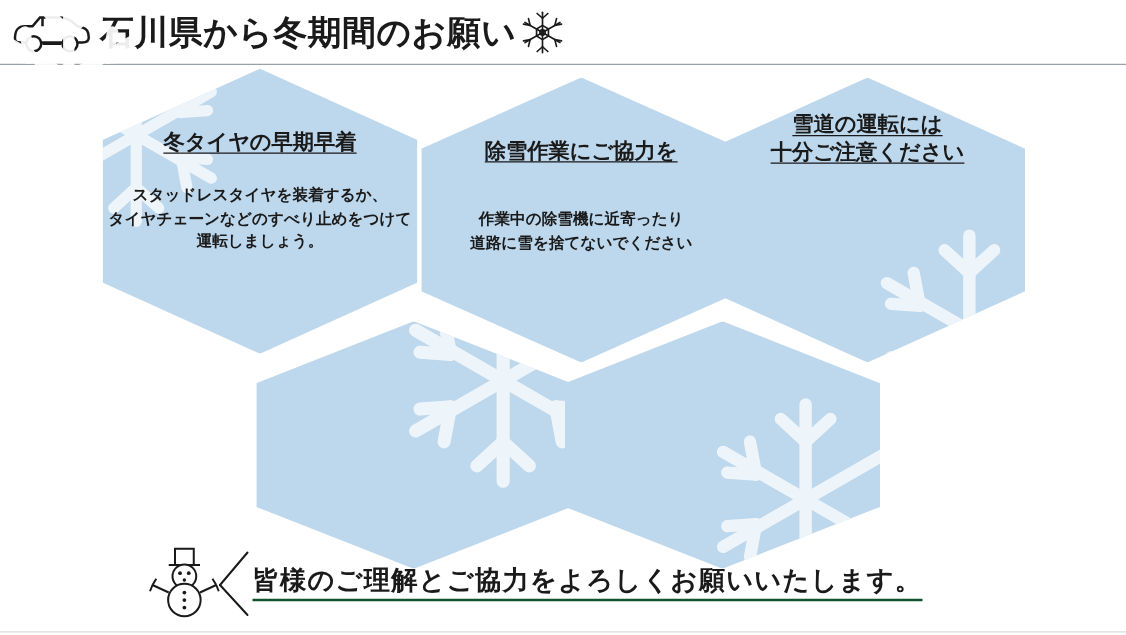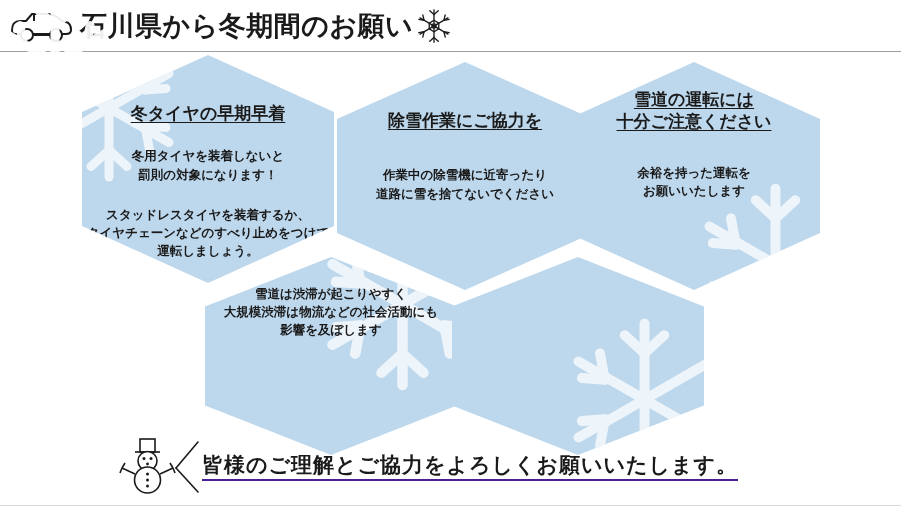--- a/index.html
+++ b/index.html
@@ -136,21 +136,21 @@
     width: 901px; height: 66px;
     display: flex;
     align-items: center;
   }
   #snowman-icon { flex: 0 0 auto; width: 60px; height: 62px; margin-left: 118px; }
   #bracket-icon { flex: 0 0 auto; width: 26px; height: 58px; margin-left: -4px; }
   #footer-text {
     font-size: 21px;
     font-weight: bold;
     letter-spacing: 1px;
-    border-bottom: 2px solid #4c1d95;
+    border-bottom: 2px solid #14532d;
     padding-bottom: 3px;
     margin-left: 2px;
     line-height: 1.1;
     white-space: nowrap;
   }
   #bottom-rule {
     position: absolute;
     left: 0; top: 505px;
     width: 901px; height: 1px;
     background: #d8dade;
@@ -301,22 +301,20 @@
             <line x1="50" y1="78" x2="62" y2="89"></line>
           <line x1="74" y1="62" x2="88" y2="63"></line>
             <line x1="74" y1="62" x2="77" y2="78"></line>
           <line x1="74" y1="38" x2="88" y2="37"></line>
             <line x1="74" y1="38" x2="77" y2="22"></line>
         </g>
       </svg>
     </span>
     <div class="hex-inner">
       <div class="hex-title">冬タイヤの早期早着</div>
-      <div class="hex-body">冬用タイヤを装着しないと
-罰則の対象になります！</div>
       <div class="hex-body2">スタッドレスタイヤを装着するか、
 タイヤチェーンなどのすべり止めをつけて
 運転しましょう。</div>
     </div>
   </div>
 
   <div class="hex" id="hex-1">
     <div class="hex-inner">
       <div class="hex-title">除雪作業にご協力を</div>
       <div class="hex-body2">作業中の除雪機に近寄ったり
@@ -336,22 +334,20 @@
           <line x1="26" y1="38" x2="12" y2="37"></line>
             <line x1="26" y1="38" x2="23" y2="22"></line>
           <line x1="26" y1="62" x2="12" y2="63"></line>
             <line x1="26" y1="62" x2="23" y2="78"></line>
         </g>
       </svg>
     </span>
     <div class="hex-inner">
       <div class="hex-title">雪道の運転には
 十分ご注意ください</div>
-      <div class="hex-body2">余裕を持った運転を
-お願いいたします</div>
     </div>
   </div>
 
   <div class="hex" id="hex-3">
     <span class="hex-flake" style="left:110px; top:-40px; width:175px; height:175px;">
       <svg viewBox="0 0 100 100" width="175" height="175">
         <g stroke="currentColor" stroke-width="6" fill="none" stroke-linecap="round">
           <line x1="50" y1="4" x2="50" y2="96"></line>
           <line x1="10" y1="27" x2="90" y2="73"></line>
           <line x1="10" y1="73" x2="90" y2="27"></line>
@@ -364,23 +360,20 @@
           <line x1="74" y1="62" x2="88" y2="63"></line>
             <line x1="74" y1="62" x2="77" y2="78"></line>
           <line x1="26" y1="62" x2="12" y2="63"></line>
             <line x1="26" y1="62" x2="23" y2="78"></line>
           <line x1="74" y1="38" x2="88" y2="37"></line>
             <line x1="74" y1="38" x2="77" y2="22"></line>
         </g>
       </svg>
     </span>
     <div class="hex-inner">
-      <div class="hex-body">雪道は渋滞が起こりやすく
-大規模渋滞は物流などの社会活動にも
-影響を及ぼします</div>
     </div>
   </div>
 
   <div class="hex" id="hex-4">
     <span class="hex-flake" style="left:110px; top:60px; width:165px; height:165px;">
       <svg viewBox="0 0 100 100" width="165" height="165">
         <g stroke="currentColor" stroke-width="6" fill="none" stroke-linecap="round">
           <line x1="50" y1="4" x2="50" y2="96"></line>
           <line x1="10" y1="27" x2="90" y2="73"></line>
           <line x1="10" y1="73" x2="90" y2="27"></line>

